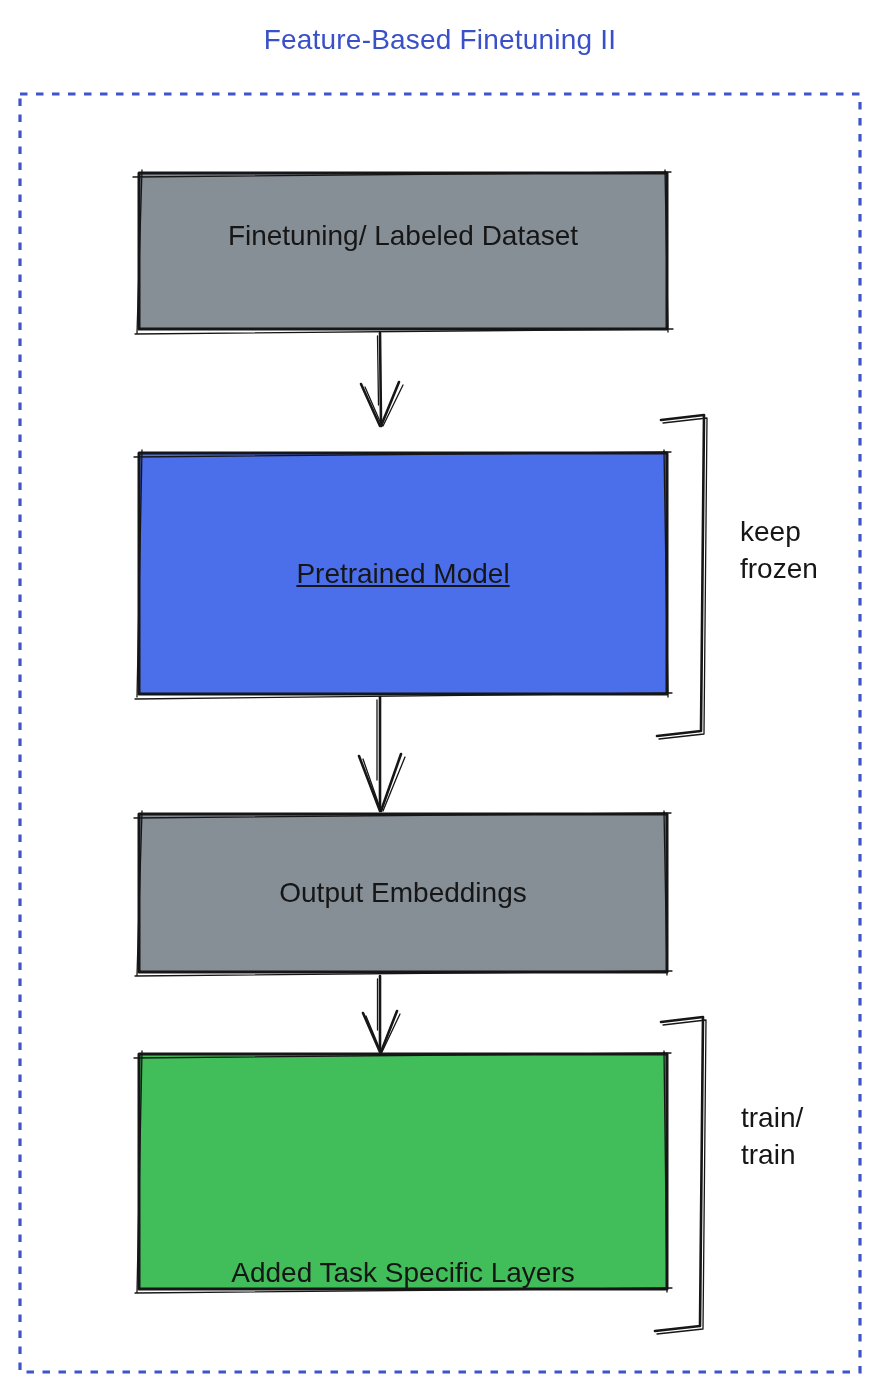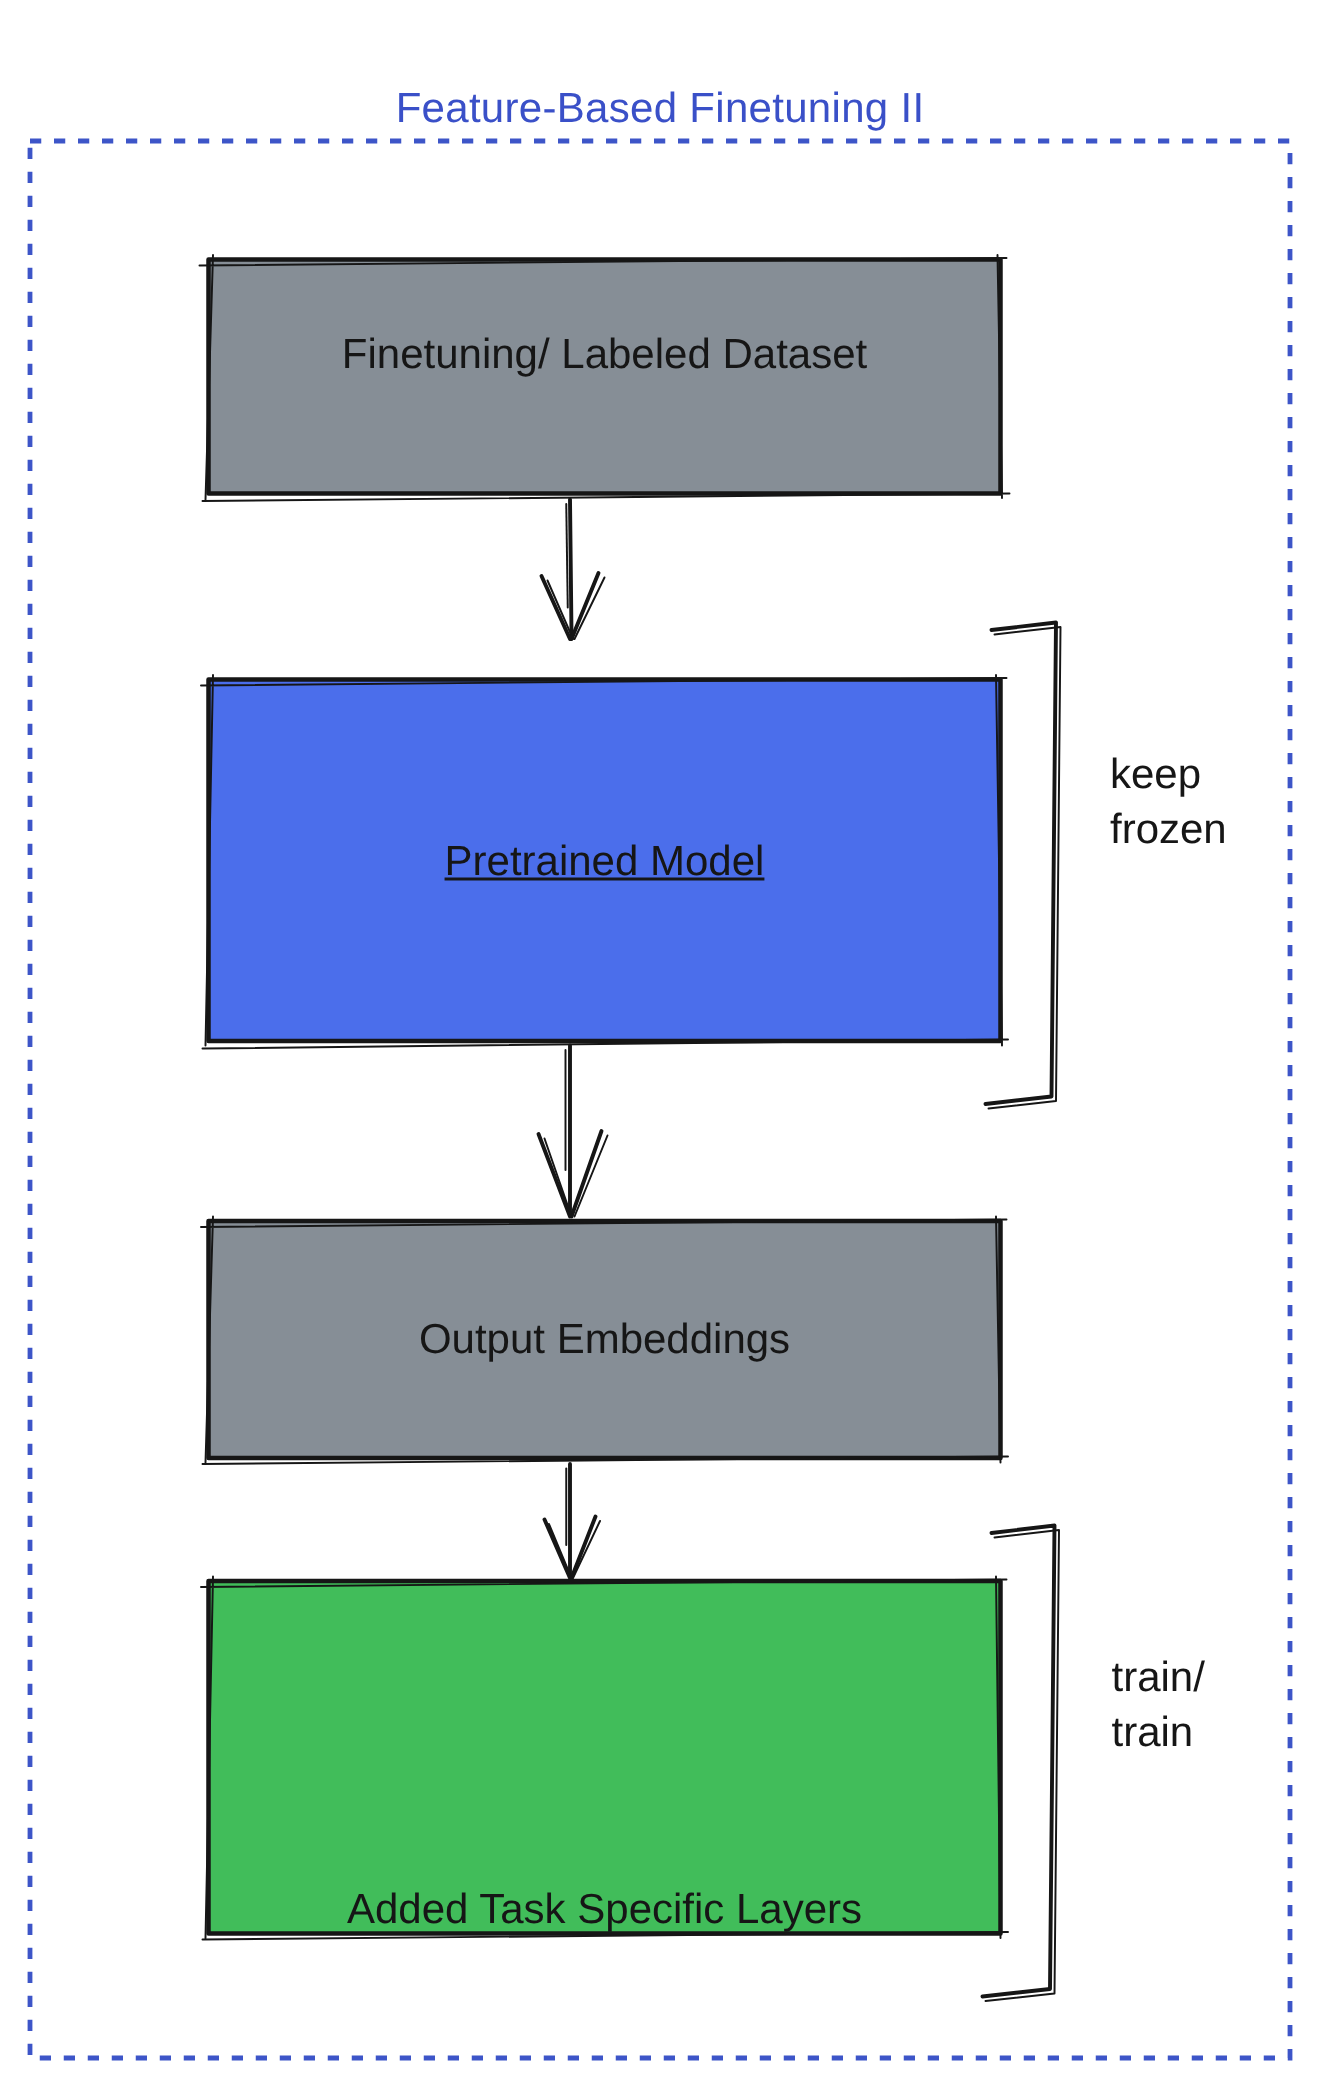--- a/index.html
+++ b/index.html
@@ -34,40 +34,40 @@
   .box-pretrained { left: 139px; top: 453px;  width: 528px; height: 241px; }
   .box-embeddings { left: 139px; top: 814px;  width: 528px; height: 158px; }
   .box-task       { left: 139px; top: 1054px; width: 528px; height: 235px; padding-top: 8px; }
   .ann {
     position: absolute;
     font-size: 28px;
     line-height: 37px;
     color: #161616;
     white-space: nowrap;
   }
-  .ann-keep  { left: 740px; top: 497px; }
+  .ann-keep  { left: 740px; top: 513px; }
   .ann-train { left: 741px; top: 1099px; }
   svg.overlay {
     position: absolute;
     left: 0; top: 0;
     width: 880px; height: 1393px;
     pointer-events: none;
   }
   svg.overlay .ink      { stroke: #161616; fill: none; stroke-linecap: round; stroke-linejoin: round; }
   svg.overlay .w3       { stroke-width: 3; }
   svg.overlay .w26      { stroke-width: 2.6; }
   svg.overlay .w13      { stroke-width: 1.3; }
   svg.overlay .frame    { fill: none; stroke-width: 3.2; stroke-dasharray: 7.5 8.5; }
 </style>
 </head>
 <body>
 
 <div class="stage">
 
-  <div class="title" style="color: rgb(58, 80, 200); margin-top: 32px;">Feature-Based Finetuning II</div>
+  <div class="title" style="color: rgb(58, 80, 200);">Feature-Based Finetuning II</div>
 
   <div class="box box-dataset" style="background-color: rgb(134, 142, 150);">
     <span>Finetuning/ Labeled Dataset</span>
   </div>
 
   <div class="box box-pretrained" style="background-color: rgb(75, 110, 235); text-decoration: underline;">
     <span>Pretrained Model</span>
   </div>
 
   <div class="box box-embeddings" style="background-color: rgb(134, 142, 150);">

